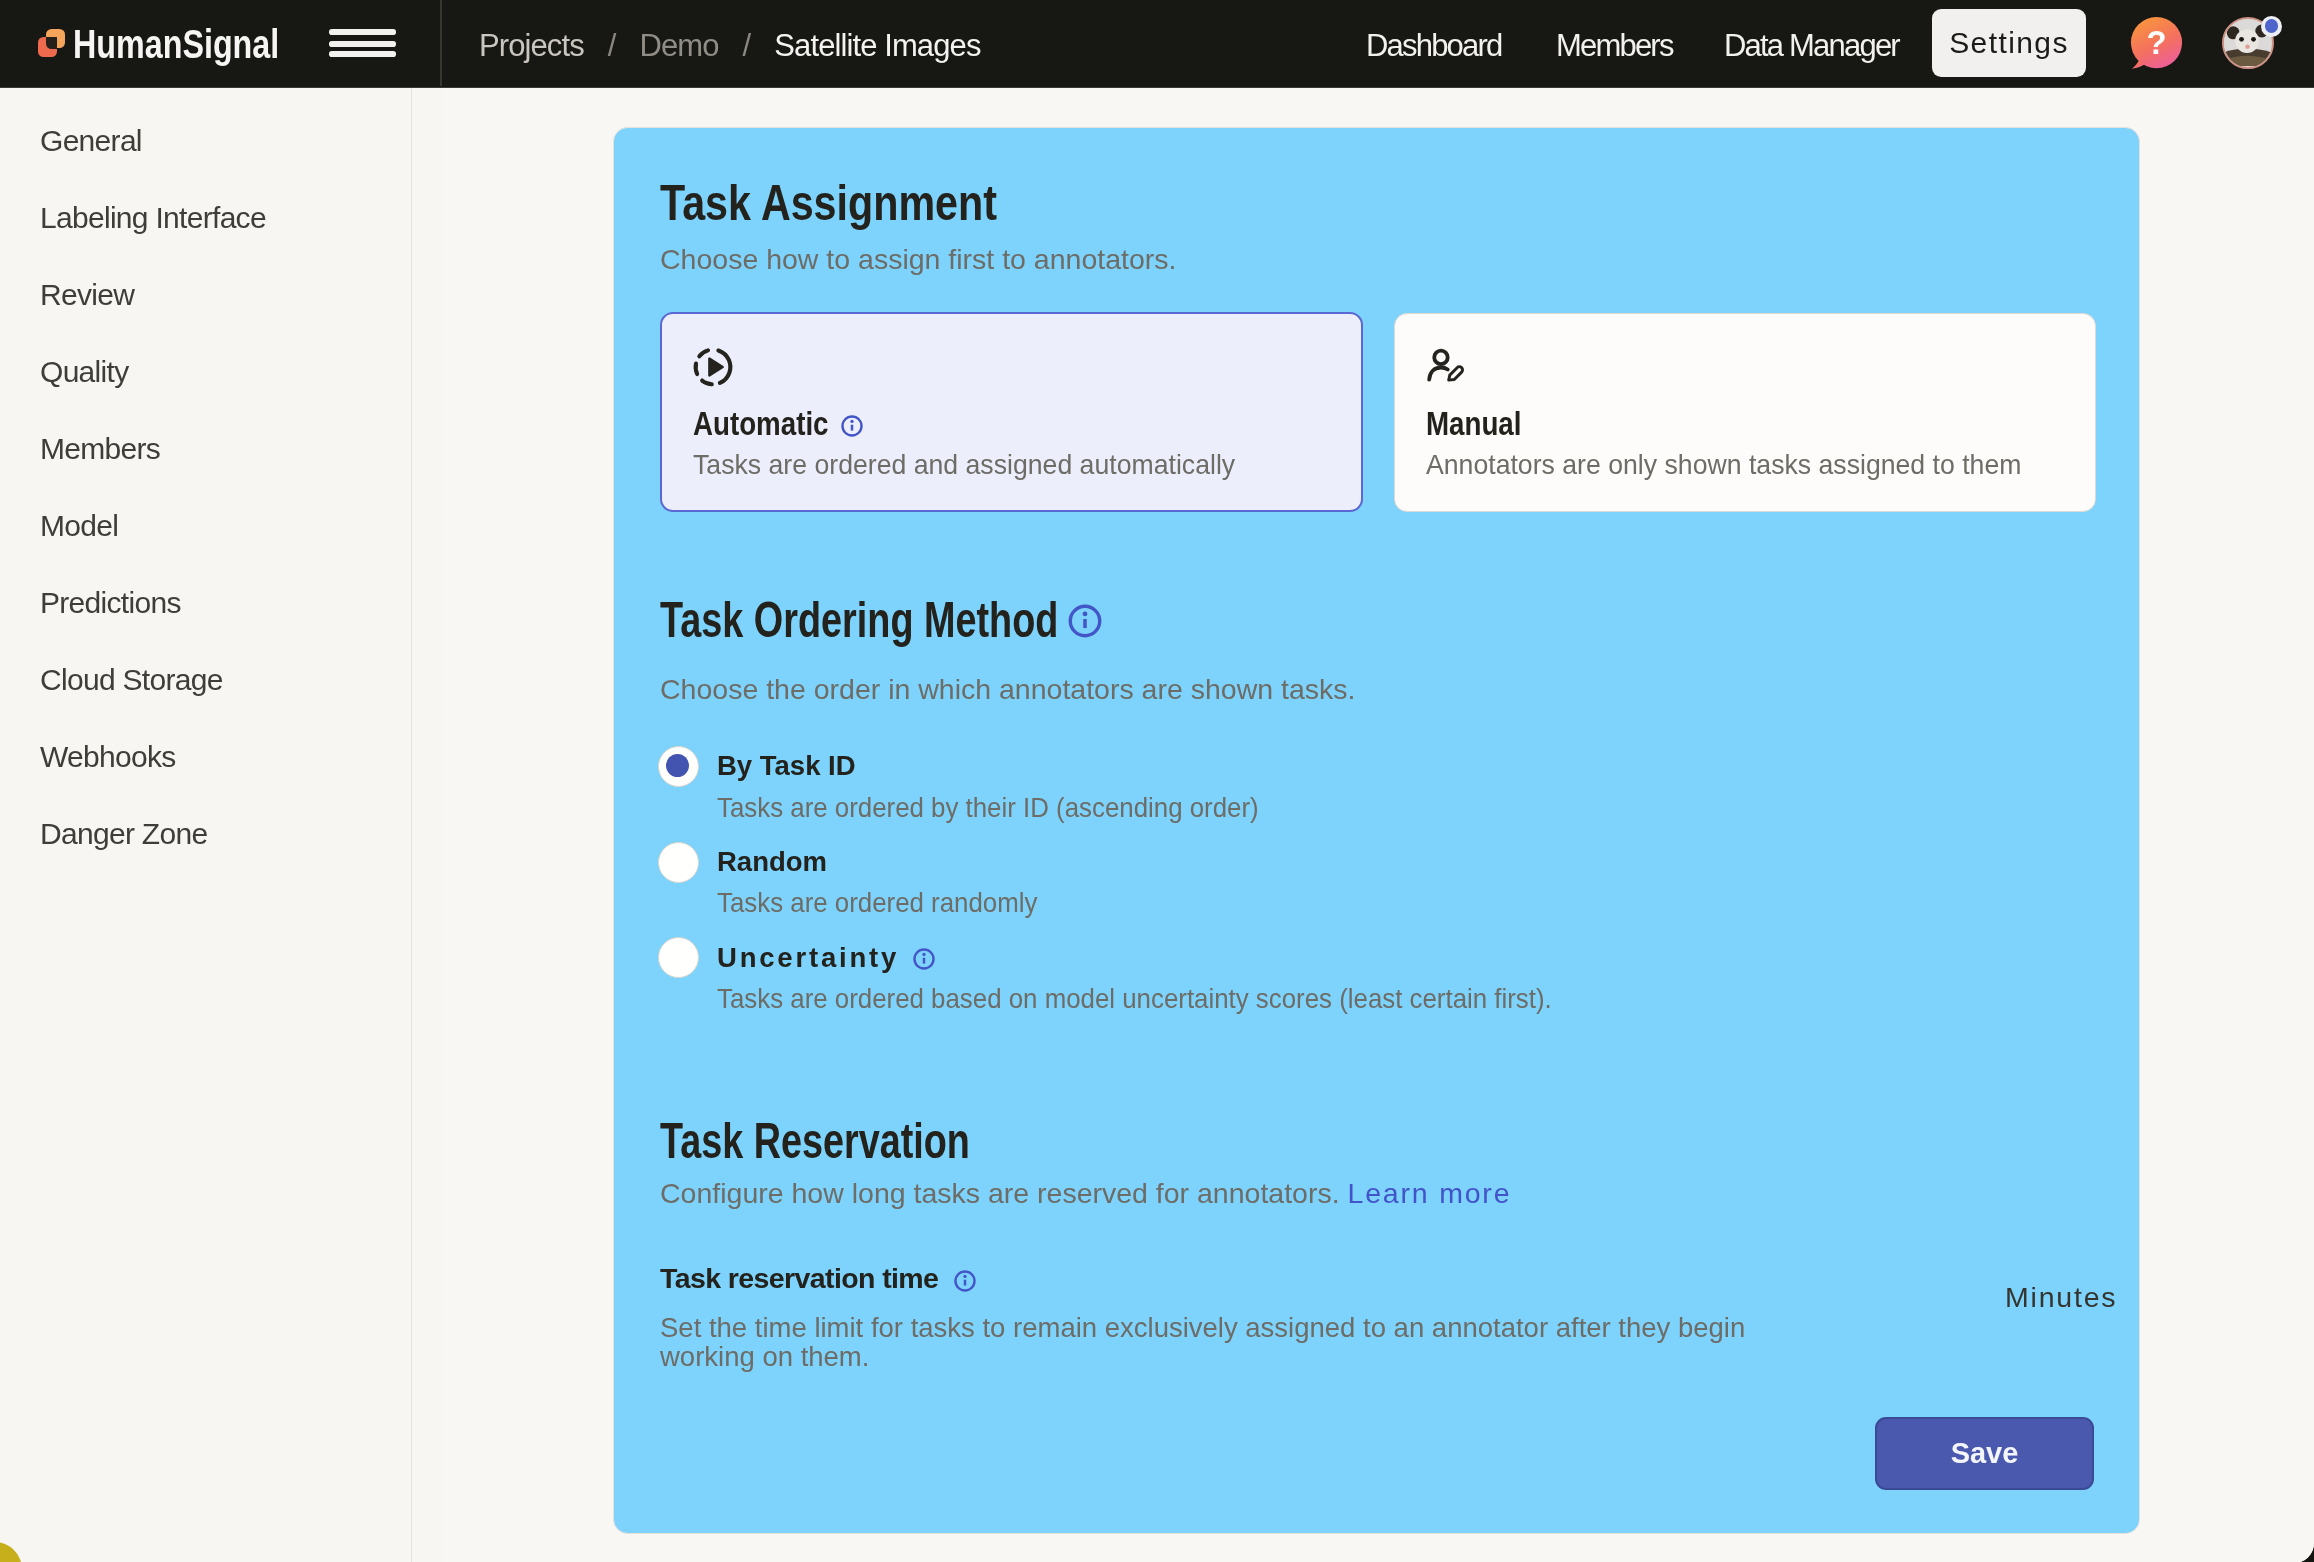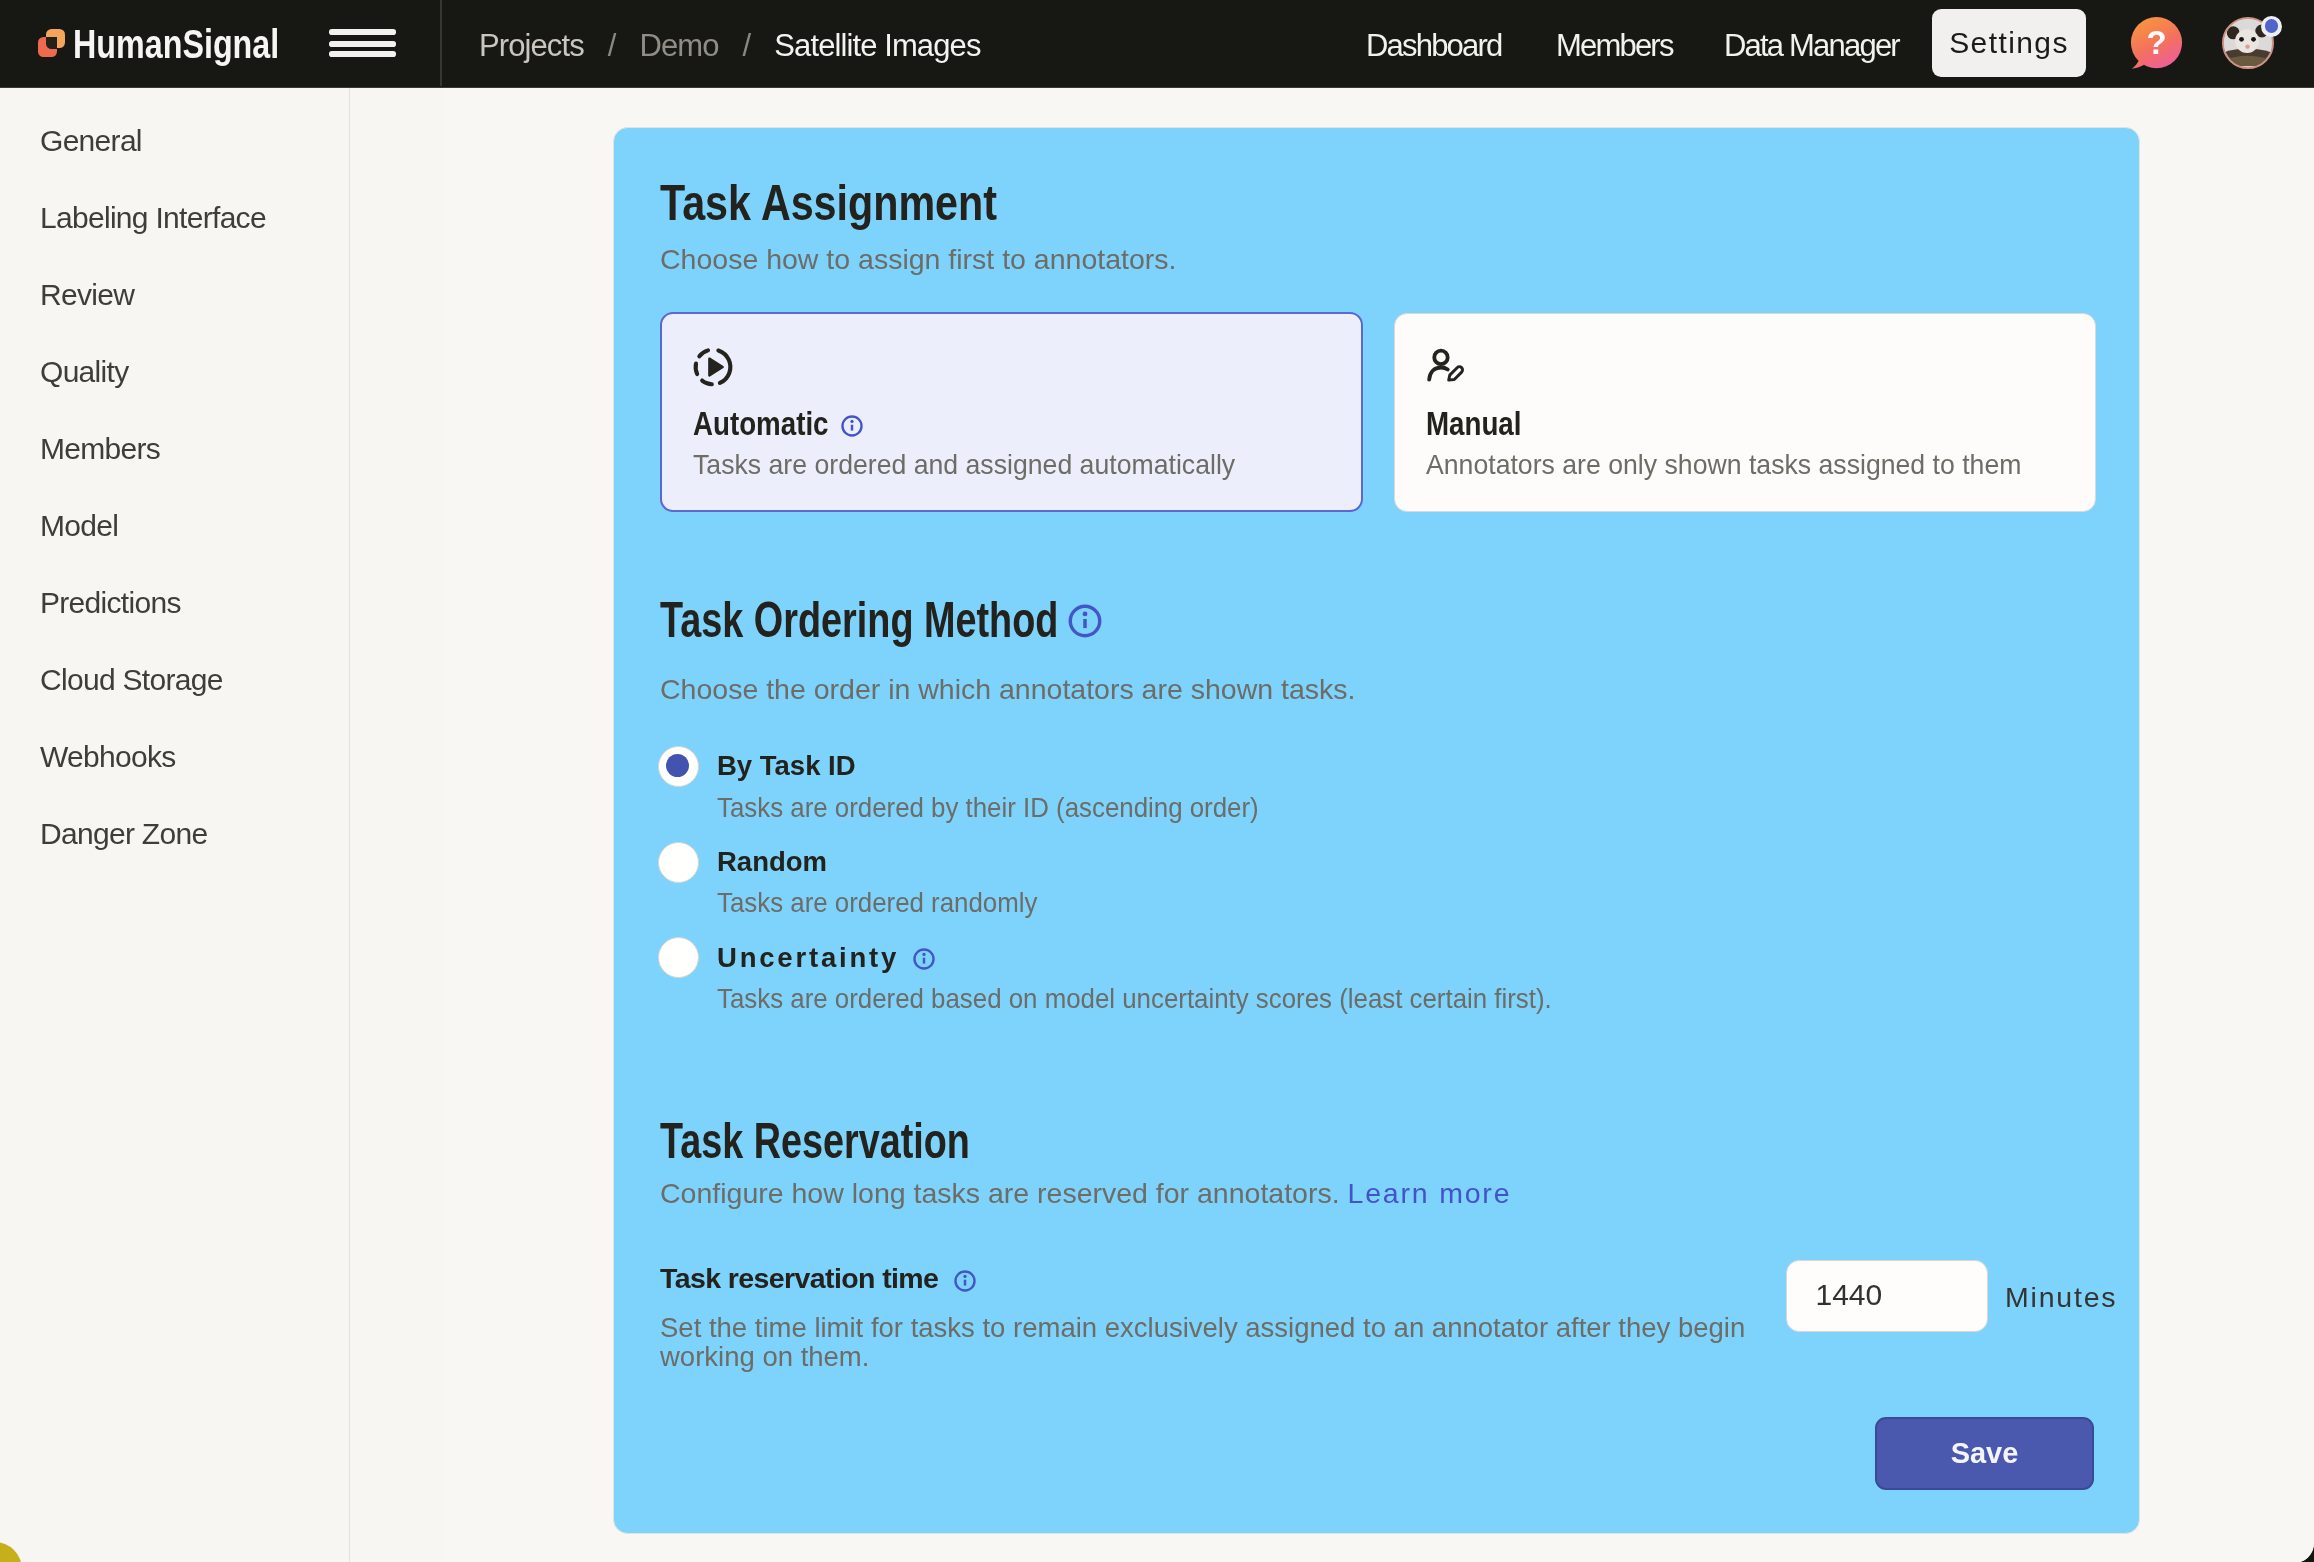--- a/index.html
+++ b/index.html
@@ -21,21 +21,21 @@
   .crumbs .sl { color:#8a8880; padding:0 24px; }
   .crumbs .c2 { color:#8f8d86; }
   .crumbs .c3 { color:#f4f3f1; }
   .navlink { position:absolute; top:30px; font-size:31px; line-height:31px; color:#f2f1ee; white-space:nowrap; letter-spacing:-1.8px; }
   .settings-btn { position:absolute; left:1932px; top:9.2px; width:154px; height:68px; background:#f1f0ee; border-radius:9.2px; color:#1b1b18; font-size:30px; letter-spacing:1.4px; display:flex; align-items:center; justify-content:center; }
   .avatar-ring { position:absolute; left:2222px; top:17.4px; width:52px; height:52px; border-radius:50%; overflow:hidden; border:2.8px solid #cf9183; background:#dddbd9; }
   .notif-dot { position:absolute; left:2261px; top:15.6px; width:21px; height:21px; border-radius:50%; background:#eceef3; }
   .notif-dot::after { content:""; position:absolute; left:3.7px; top:3.7px; width:13.8px; height:13.8px; border-radius:50%; background:#4e64cb; }
 
   
-  .sidebar { position:absolute; left:0; top:88px; width:350px; height:1475px; background:#f7f6f2; border-right:1.8px solid #e4e2dc; }
+  .sidebar { position:absolute; left:0; top:88px; width:412px; height:1475px; background:#f7f6f2; border-right:1.8px solid #e4e2dc; }
   .menu { position:absolute; left:0; top:14.7px; width:440px; }
   .mi { height:77px; display:flex; align-items:center; padding-left:40px; font-size:30px; color:#3e3d38; letter-spacing:-0.7px; }
   .mi.sel { background:#e9ebfc; border-radius:11px; margin-left:15.6px; margin-right:15.6px; padding-left:25px; font-weight:700; color:#21211d; letter-spacing:-1.7px; }
 
   
   .main { position:absolute; left:442px; top:88px; width:1872px; height:1475px; background:#f8f7f3; }
   .card { position:absolute; left:613px; top:127px; width:1527px; height:1407px; background:#7dd3fc; border:1.8px solid #e5e2db; border-radius:14.7px; }
   .h1 { position:absolute; font-size:50px; line-height:50px; font-weight:700; color:#23221d; white-space:nowrap; transform-origin:left top; }
   .sx1 { transform:scaleX(0.825); }
   .sx2 { transform:scaleX(0.756); }
@@ -183,20 +183,19 @@
     <div class="sub" style="left:46px; top:1051px">Configure how long tasks are reserved for annotators. <span class="link">Learn more</span></div>
 
     <div class="blabel" style="left:46px; top:1137px; font-size:28.5px; letter-spacing:-0.6px;">Task reservation time</div>
     <svg class="abs" style="left:340px; top:1142px" width="22" height="22" viewBox="0 0 24 24">
       <circle cx="12" cy="12" r="10.4" fill="none" stroke="#4356c7" stroke-width="2.6"></circle>
       <line x1="12" y1="10.6" x2="12" y2="17" stroke="#4356c7" stroke-width="2.7"></line>
       <circle cx="12" cy="7" r="1.8" fill="#4356c7"></circle>
     </svg>
     <div class="pdesc" style="left:46px; top:1185px;">Set the time limit for tasks to remain exclusively assigned to an annotator after they begin<br>working on them.</div>
 
-    <div class="input-box">1440</div>
     <div class="minutes">Minutes</div>
     <div class="save-btn">Save</div>
   </div>
 
 </div>
 <div class="yellow-blob"></div>
 
 
 </body></html>

